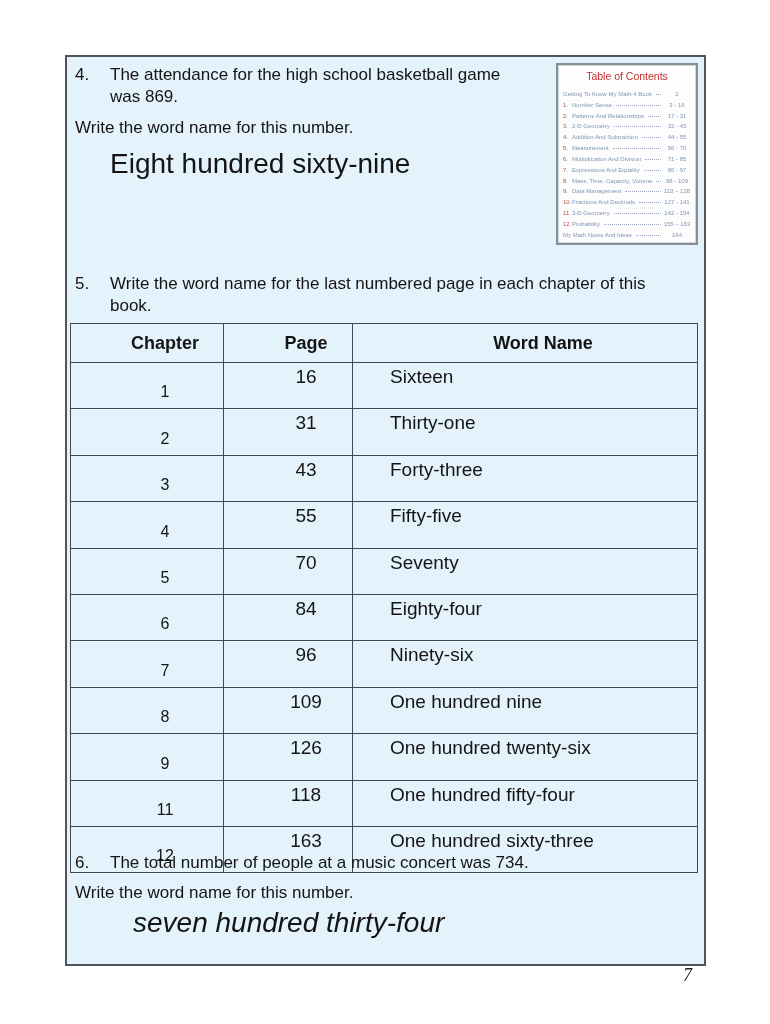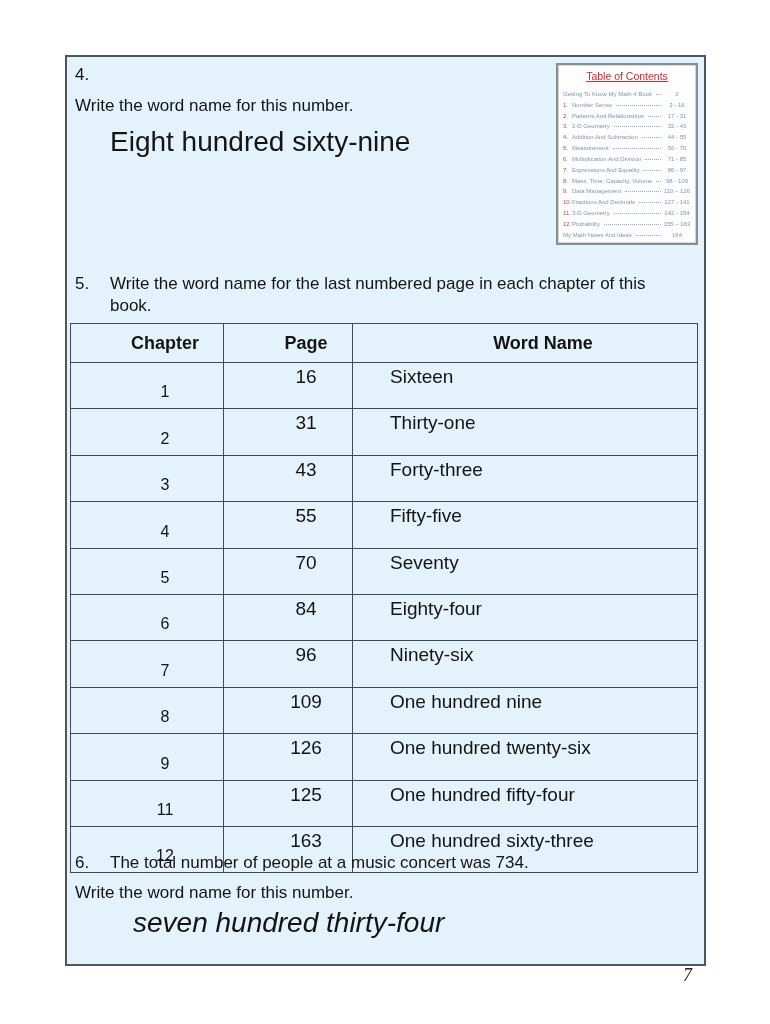--- a/index.html
+++ b/index.html
@@ -56,21 +56,21 @@
   .toc {
     position:absolute; top:6px; right:6px;
     width:128px; height:172px;
     background:#fdfdfd;
     border:2px solid #878f96;
     box-shadow: inset 0 0 0 1px #cfd6da;
     padding:3px 5px;
   }
   .toc-title {
     font-size:10.5px; color:#c53030; text-align:center;
-    margin:2px 0 4px; white-space:nowrap;text-decoration:underline;
+    margin:2px 0 4px; white-space:nowrap;
   }
   .toc-row {
     display:flex; align-items:flex-end;
     height:10.85px; font-size:6px; color:#8096b4; white-space:nowrap;
   }
   .toc-num { width:9px; flex:none; color:#b5524e; }
   .toc-num:empty { width:0; }
   .toc-entry-title { flex:none; padding-right:2px; }
   .toc-leader { flex:1; border-bottom:1px dotted #9aa9bf; margin:0 2px 2px 2px; }
   .toc-pages { flex:none; min-width:28px; text-align:center; }
@@ -83,20 +83,23 @@
   }
 </style>
 </head>
 <body>
 
 <div class="panel">
 
   <div class="q q4">
     <div class="qrow">
       <span class="qnum">4.</span>
+      <div class="qtext">
+        <p>The attendance for the high school basketball game was 869.</p>
+      </div>
     </div>
     <div class="prompt">Write the word name for this number.</div>
     <div class="answer">Eight hundred sixty-nine</div>
   </div>
 
   <div class="toc">
     <div class="toc-title">Table of Contents</div>
 
     <div class="toc-row">
       <span class="toc-num"></span>
@@ -247,21 +250,21 @@
         <td class="td-page">109</td>
         <td class="td-word">One hundred nine</td>
       </tr>
       <tr>
         <td class="td-chapter">9</td>
         <td class="td-page">126</td>
         <td class="td-word">One hundred twenty-six</td>
       </tr>
       <tr>
         <td class="td-chapter">11</td>
-        <td class="td-page">125</td>
+        <td class="td-page">118</td>
         <td class="td-word">One hundred fifty-four</td>
       </tr>
       <tr>
         <td class="td-chapter">12</td>
         <td class="td-page">163</td>
         <td class="td-word">One hundred sixty-three</td>
       </tr>
     </tbody>
   </table>
 

